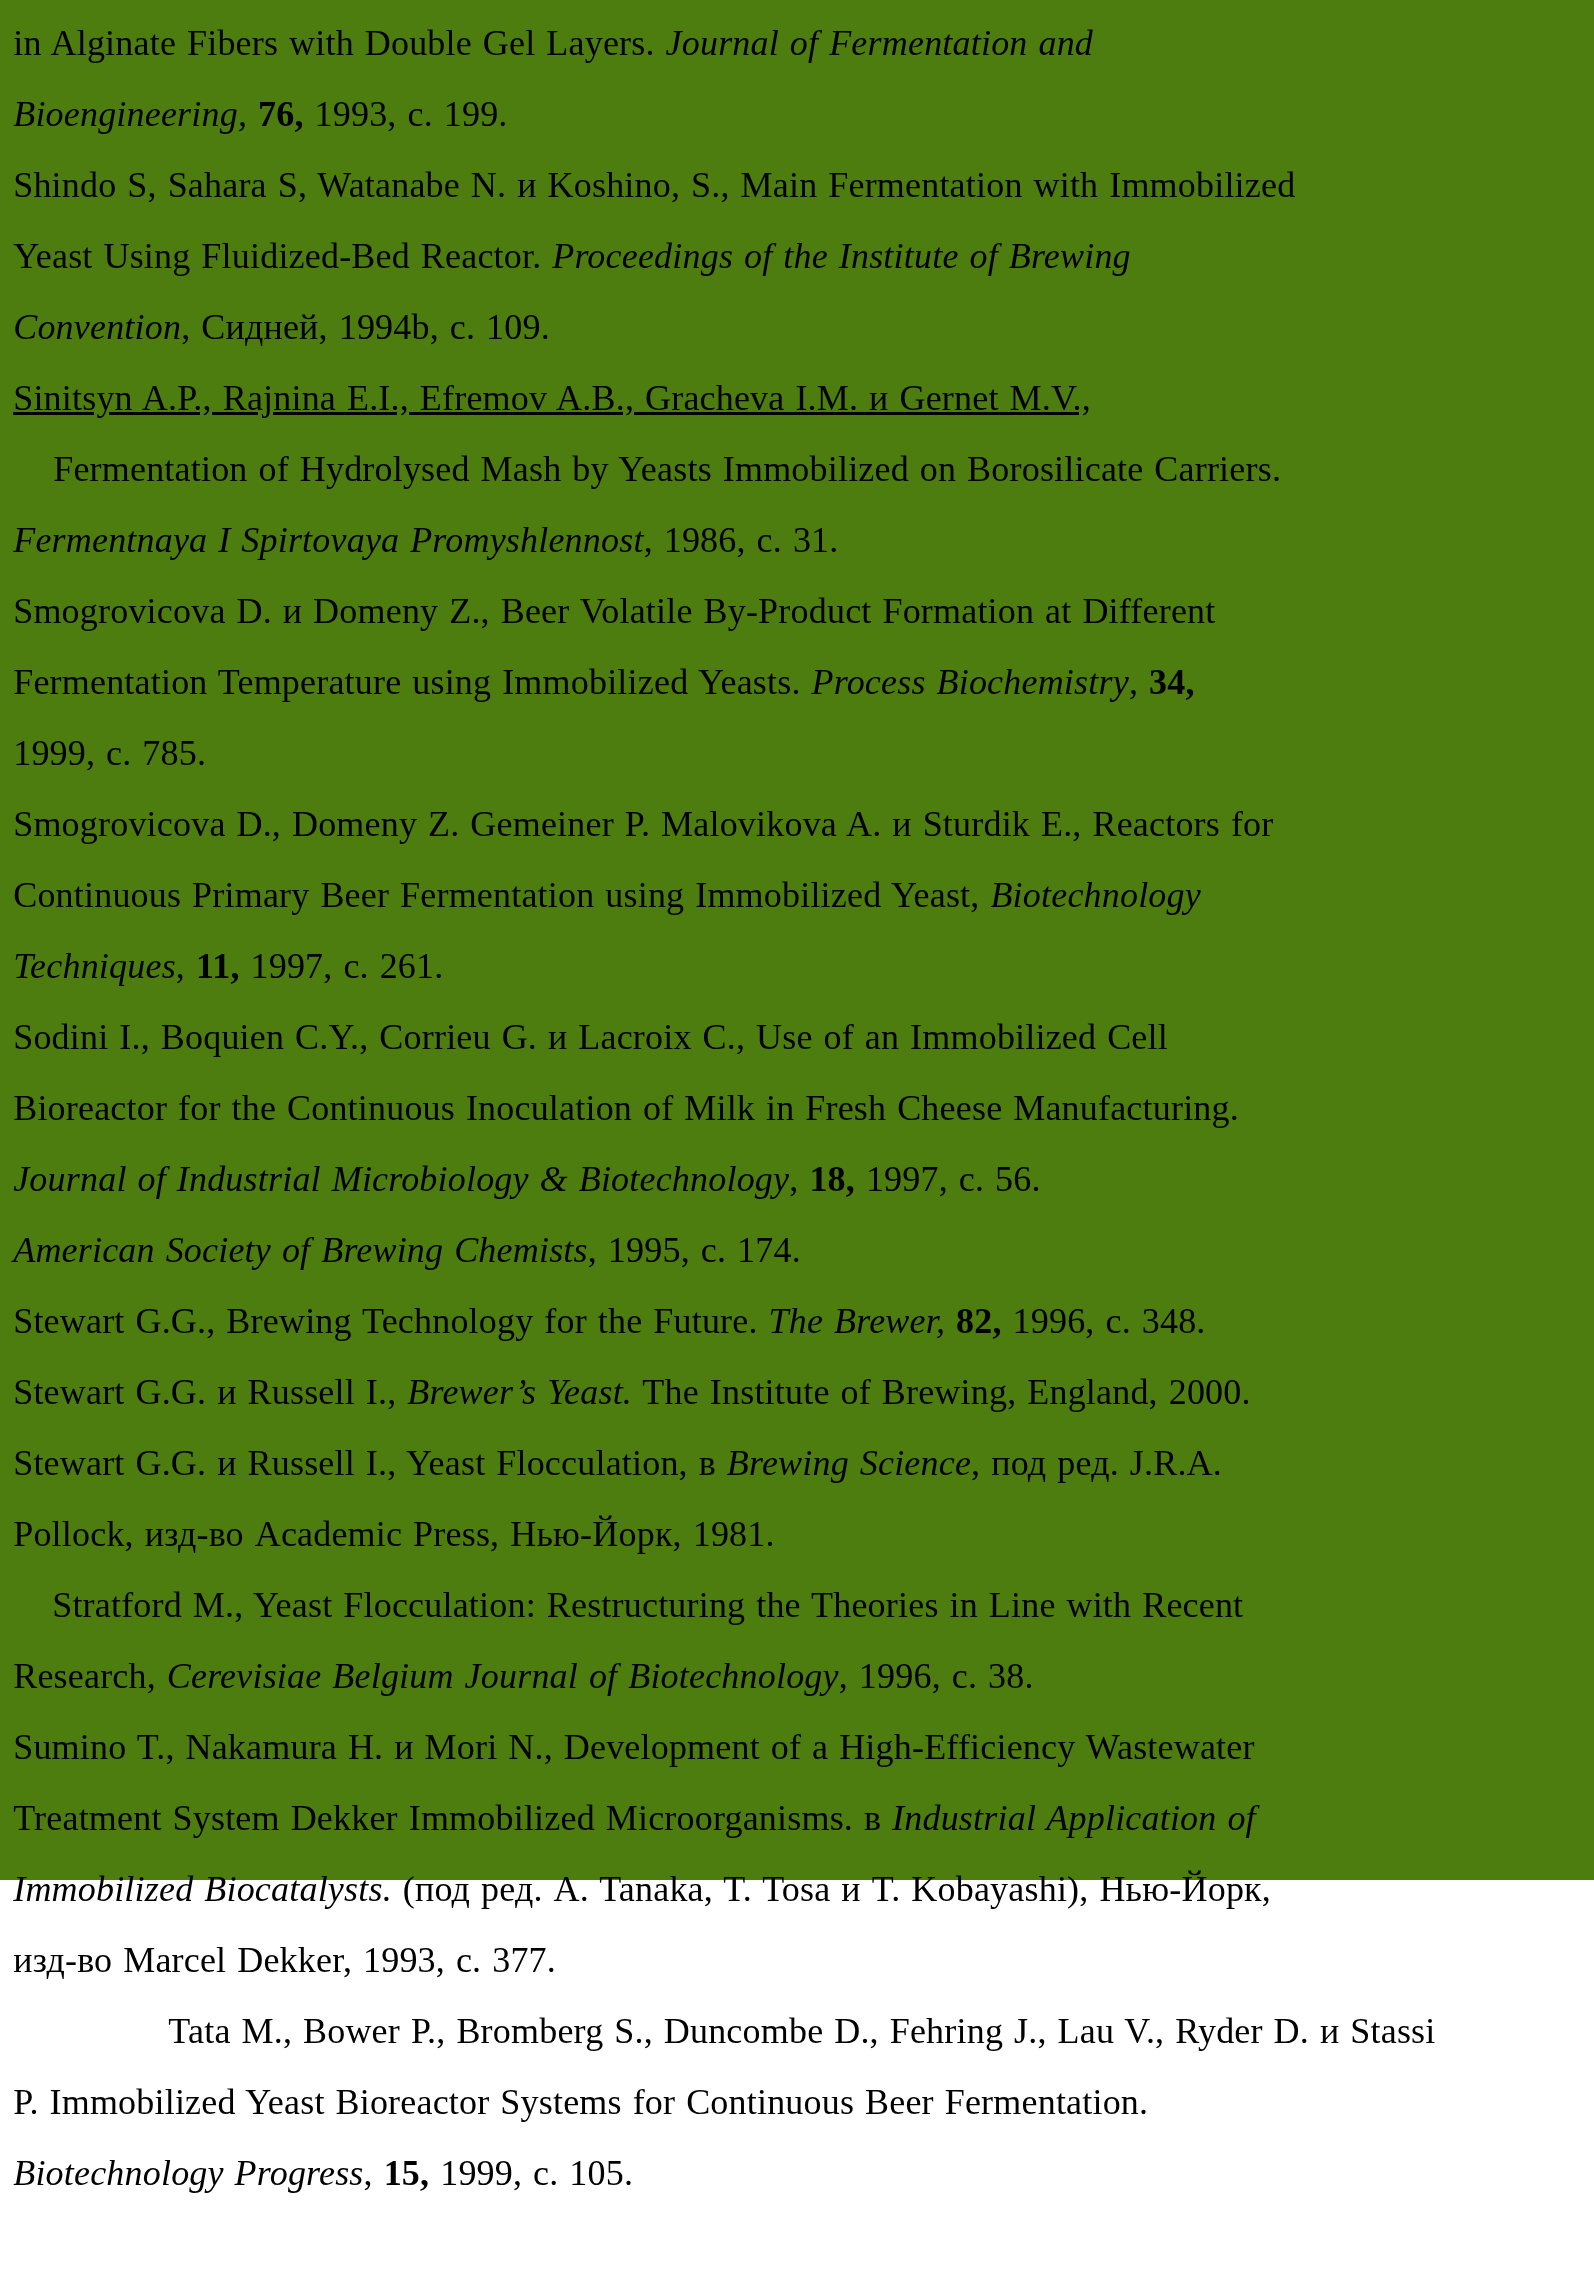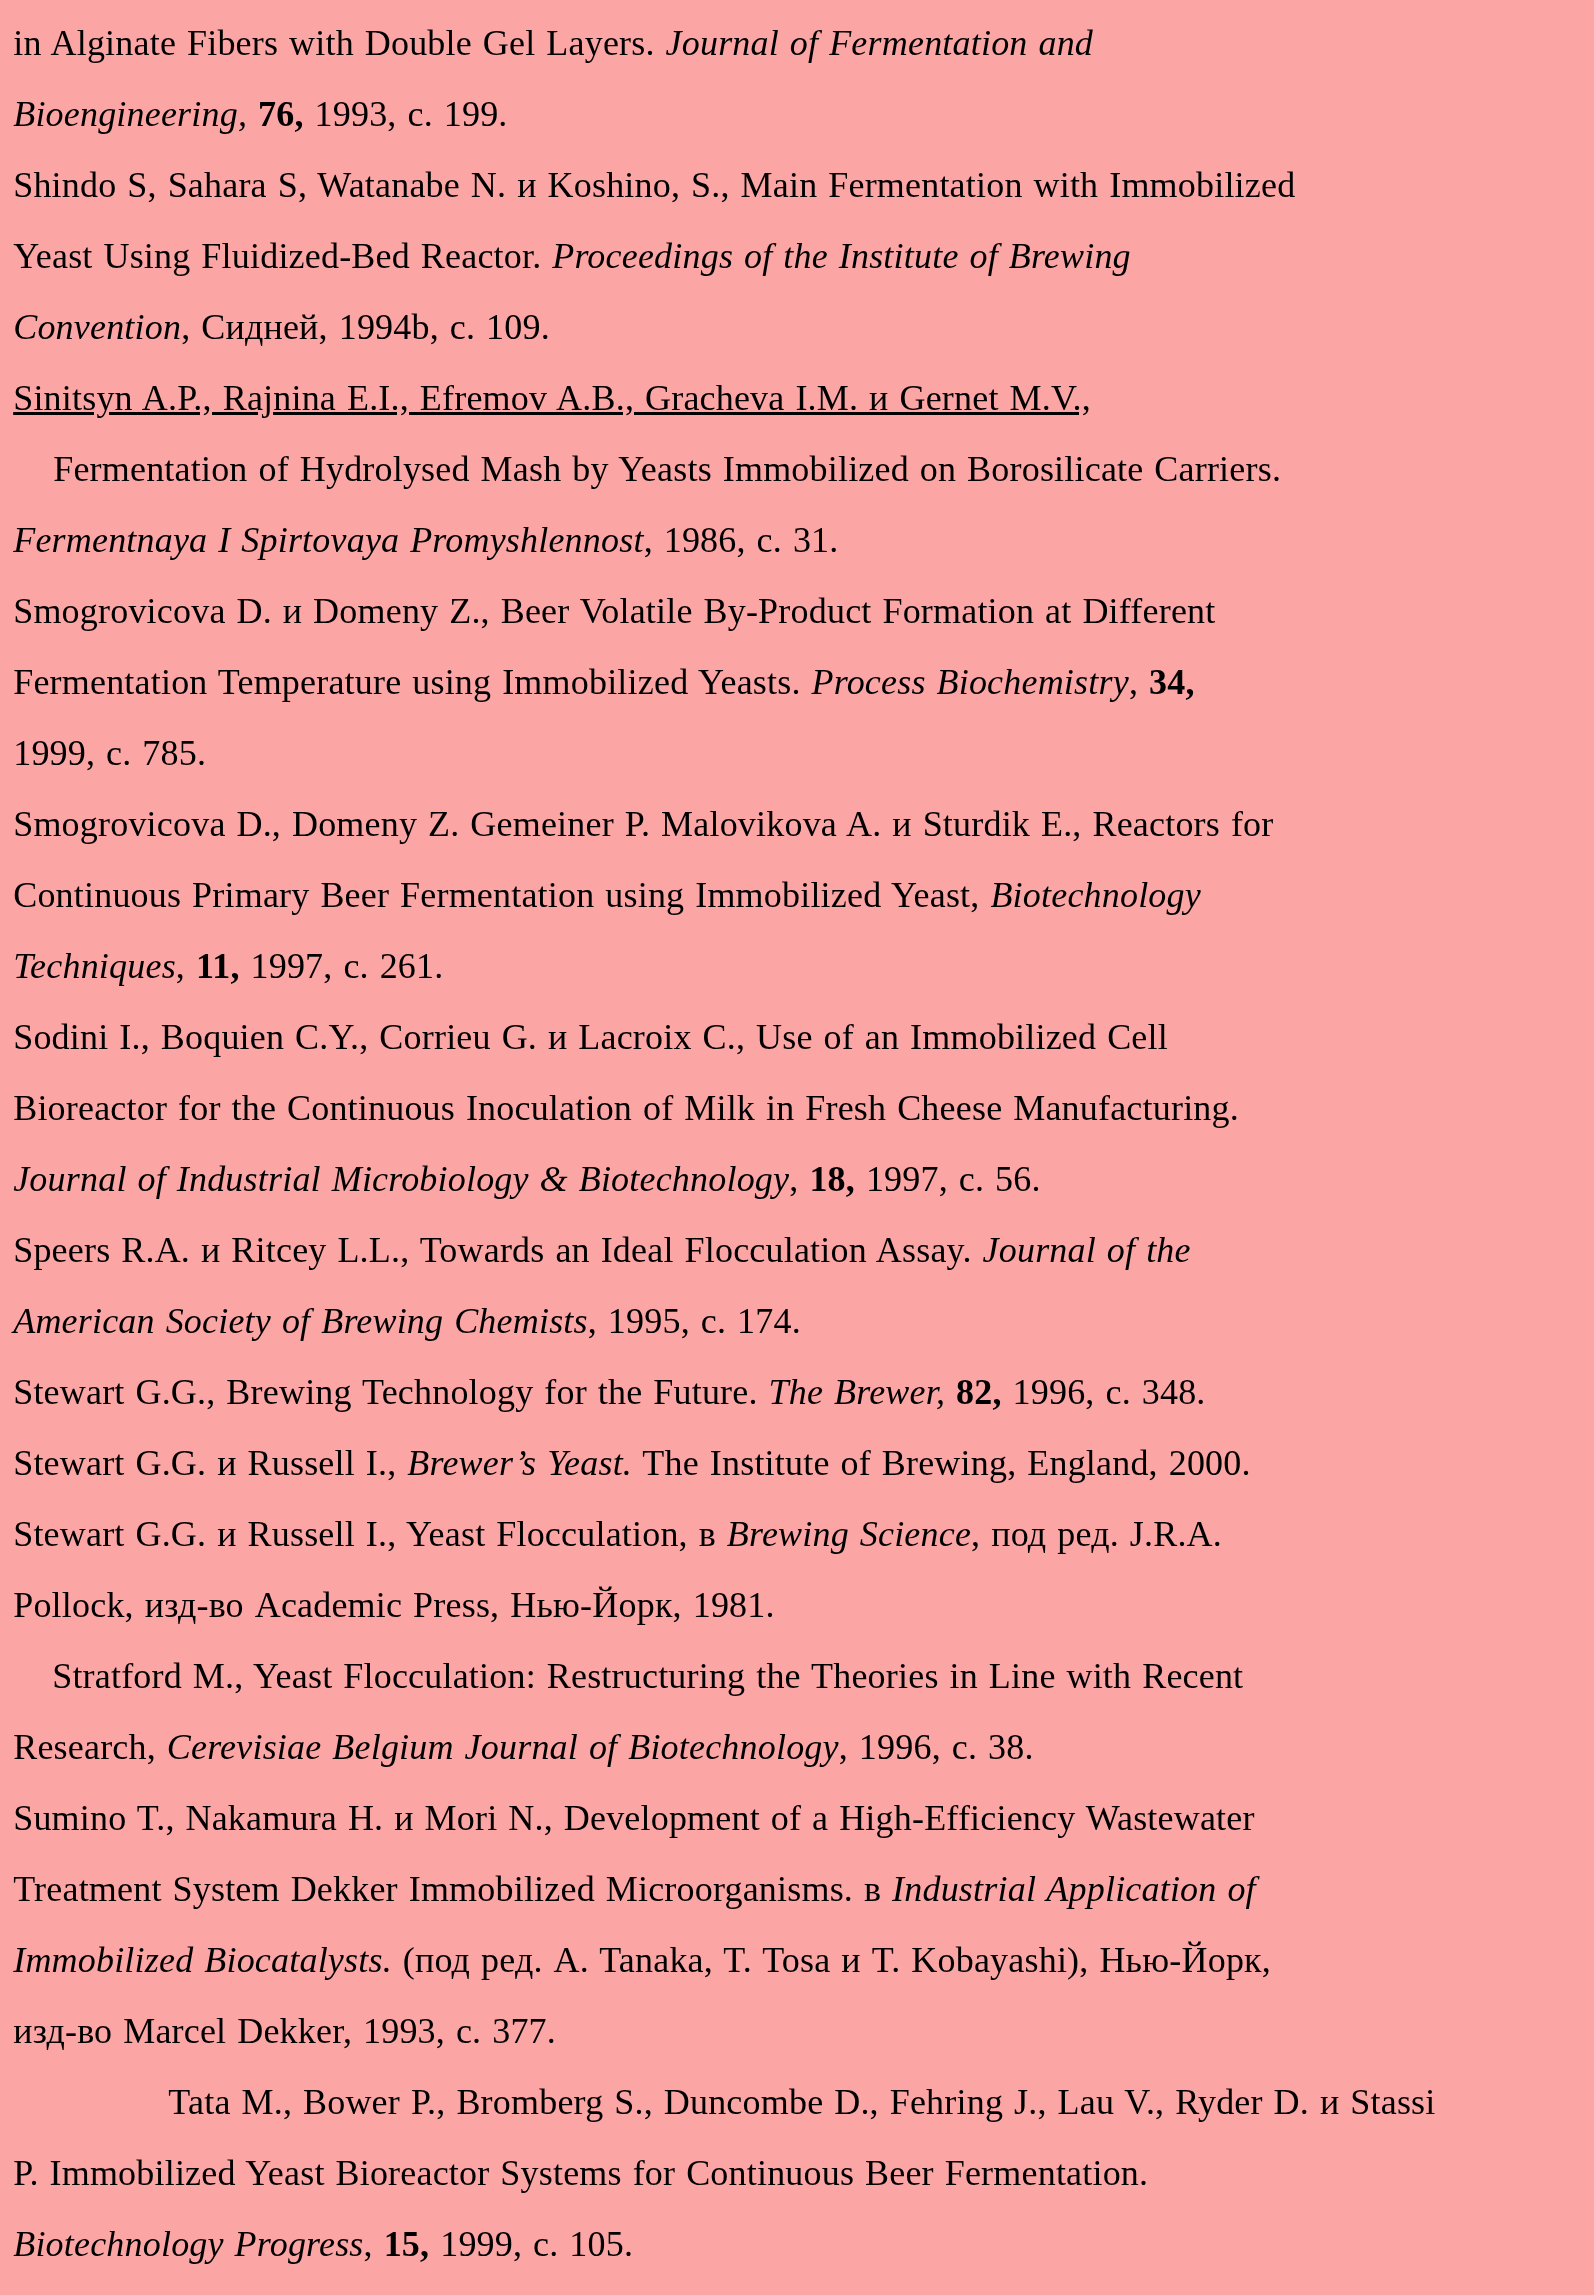--- a/index.html
+++ b/index.html
@@ -8,23 +8,23 @@
   }
   body {
     width: 1594px;
     height: 2295px;
     background: #ffffff;
     overflow: hidden;
   }
   .page {
     box-sizing: border-box;
     width: 1594px;
-    height: 2295px;
+    height: 1880px;
     padding: 8.3px 3.3px 0 13.2px;
-    background: #fca5a5;
+    background: #4d7c0f;
   }
   .references {
     width: 100%;
   }
   .line {
     font-family: "Liberation Serif", "DejaVu Serif", serif;
     font-size: 36px;
     line-height: 71px;
     height: 71px;
     color: #000000;
@@ -51,21 +51,20 @@
       <div class="line" style="color: rgb(0, 0, 0);"><span class="i">Fermentnaya I Spirtovaya Promyshlennost</span><span class="n">, 1986, с. 31.</span></div>
       <div class="line" style="color: rgb(0, 0, 0);"><span class="n">Smogrovicova D. и Domeny Z., Beer Volatile By-Product Formation at Different</span></div>
       <div class="line" style="color: rgb(0, 0, 0);"><span class="n">Fermentation Temperature using Immobilized Yeasts. </span><span class="i">Process Biochemistry</span><span class="n">, </span><span class="b">34,</span></div>
       <div class="line" style="color: rgb(0, 0, 0);"><span class="n">1999, с. 785.</span></div>
       <div class="line" style="color: rgb(0, 0, 0);"><span class="n">Smogrovicova D., Domeny Z. Gemeiner P. Malovikova A. и Sturdik E., Reactors for</span></div>
       <div class="line" style="color: rgb(0, 0, 0);"><span class="n">Continuous Primary Beer Fermentation using Immobilized Yeast, </span><span class="i">Biotechnology</span></div>
       <div class="line" style="color: rgb(0, 0, 0);"><span class="i">Techniques</span><span class="n">, </span><span class="b">11,</span><span class="n"> 1997, с. 261.</span></div>
       <div class="line" style="color: rgb(0, 0, 0);"><span class="n">Sodini I., Boquien C.Y., Corrieu G. и Lacroix C., Use of an Immobilized Cell</span></div>
       <div class="line" style="color: rgb(0, 0, 0);"><span class="n">Bioreactor for the Continuous Inoculation of Milk in Fresh Cheese Manufacturing.</span></div>
       <div class="line" style="color: rgb(0, 0, 0);"><span class="i">Journal of Industrial Microbiology &amp; Biotechnology</span><span class="n">, </span><span class="b">18,</span><span class="n"> 1997, с. 56.</span></div>
-      <div class="line" style="color: rgb(0, 0, 0);"><span class="n">Speers R.A. и Ritcey L.L., Towards an Ideal Flocculation Assay. </span><span class="i">Journal of the</span></div>
       <div class="line" style="color: rgb(0, 0, 0);"><span class="i">American Society of Brewing Chemists</span><span class="n">, 1995, с. 174.</span></div>
       <div class="line" style="color: rgb(0, 0, 0);"><span class="n">Stewart G.G., Brewing Technology for the Future. </span><span class="i">The Brewer,</span><span class="n"> </span><span class="b">82,</span><span class="n"> 1996, с. 348.</span></div>
       <div class="line" style="color: rgb(0, 0, 0);"><span class="n">Stewart G.G. и Russell I., </span><span class="i">Brewer’s Yeast.</span><span class="n"> The Institute of Brewing, England, 2000.</span></div>
       <div class="line" style="color: rgb(0, 0, 0);"><span class="n">Stewart G.G. и Russell I., Yeast Flocculation, в </span><span class="i">Brewing Science</span><span class="n">, под ред. J.R.A.</span></div>
       <div class="line" style="color: rgb(0, 0, 0);"><span class="n">Pollock, изд-во Academic Press, Нью-Йорк, 1981.</span></div>
       <div class="line" style="color: rgb(0, 0, 0); margin-left: 39px;"><span class="n">Stratford M., Yeast Flocculation: Restructuring the Theories in Line with Recent</span></div>
       <div class="line" style="color: rgb(0, 0, 0);"><span class="n">Research, </span><span class="i">Cerevisiae Belgium Journal of Biotechnology</span><span class="n">, 1996, с. 38.</span></div>
       <div class="line" style="color: rgb(0, 0, 0);"><span class="n">Sumino T., Nakamura H. и Mori N., Development of a High-Efficiency Wastewater</span></div>
       <div class="line" style="color: rgb(0, 0, 0);"><span class="n">Treatment System Dekker Immobilized Microorganisms. в </span><span class="i">Industrial Application of</span></div>
       <div class="line" style="color: rgb(0, 0, 0);"><span class="i">Immobilized Biocatalysts.</span><span class="n"> (под ред. A. Tanaka, T. Tosa и T. Kobayashi), Нью-Йорк,</span></div>

